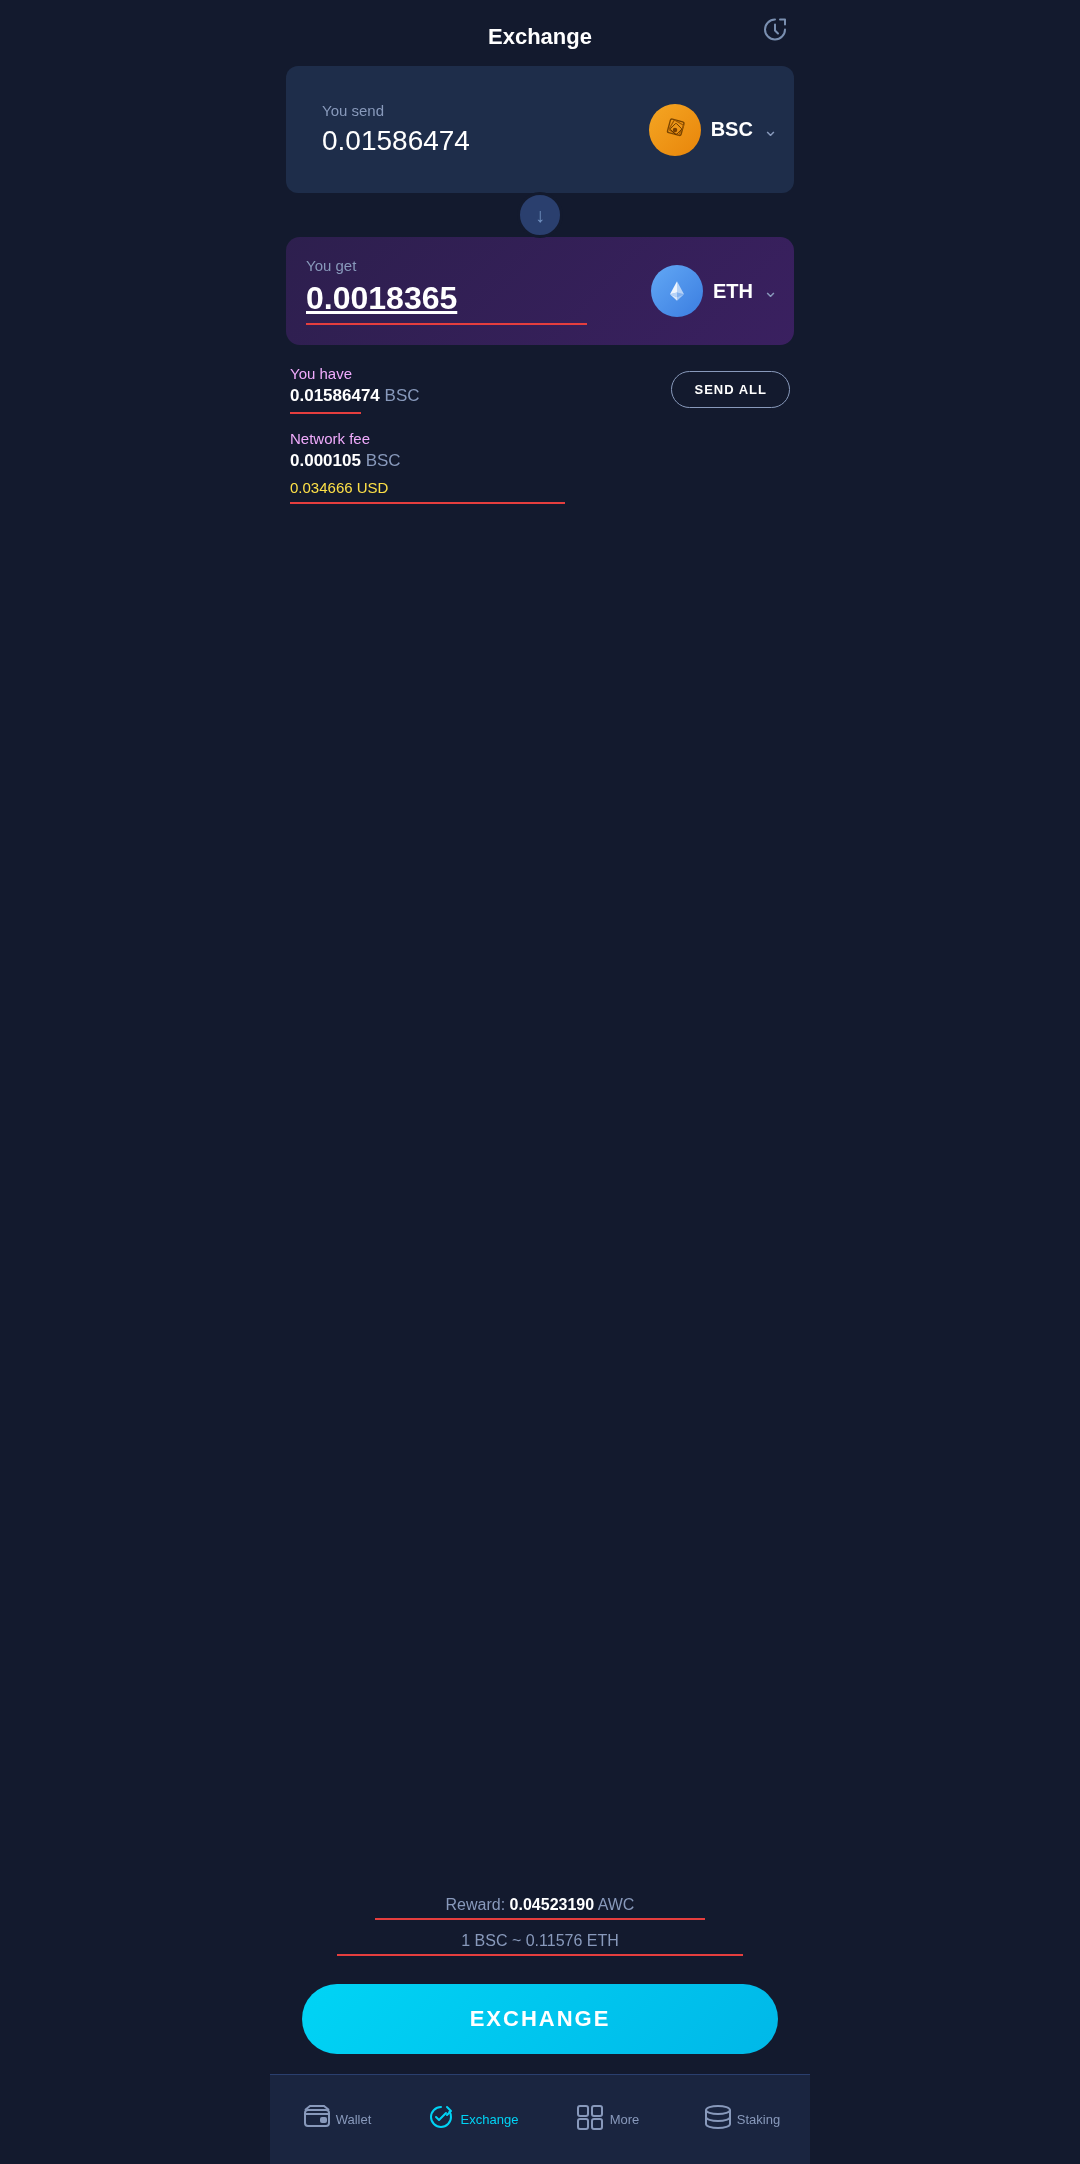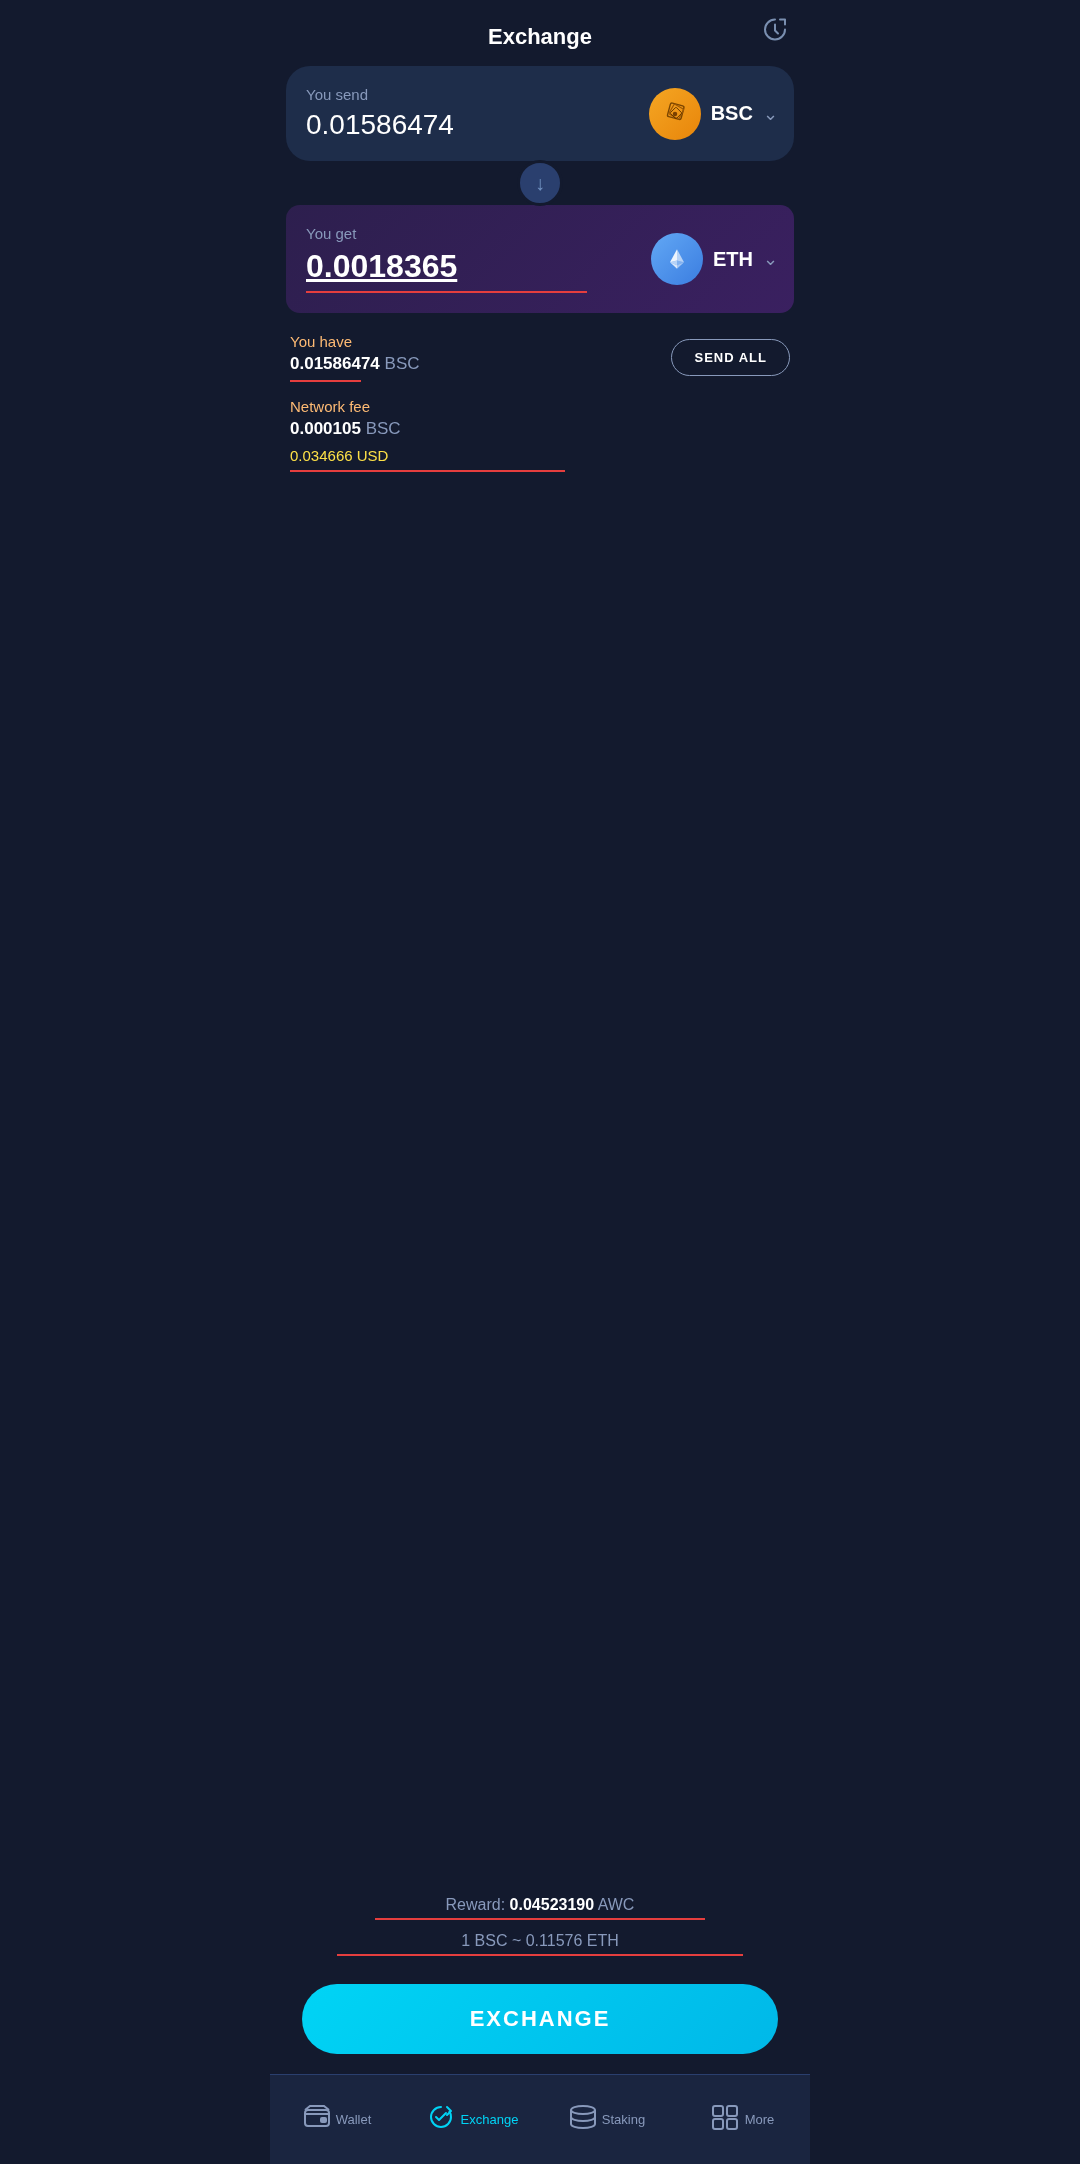--- a/index.html
+++ b/index.html
@@ -47,22 +47,22 @@
     .main-content {
       flex: 1;
       padding: 0 16px;
       display: flex;
       flex-direction: column;
     }
 
     
     .send-card {
       background: #1e2d4a;
-      border-radius: 24px;
-      padding: 20px;
+      border-radius: 12px;
+      padding: 36px;
       position: relative;
       margin-bottom: 0;
     }
 
     .card-label {
       color: #8899bb;
       font-size: 15px;
       margin-bottom: 6px;
     }
 
@@ -166,21 +166,21 @@
     
     .info-section {
       padding: 20px 4px;
     }
 
     .info-row {
       margin-bottom: 16px;
     }
 
     .info-label {
-      color: #fdba74;
+      color: #f0abfc;
       font-size: 15px;
       margin-bottom: 4px;
     }
 
     .info-value {
       font-size: 17px;
       font-weight: 700;
       color: #ffffff;
     }
 
@@ -463,34 +463,34 @@
         <path d="M14 4C8.5 4 4 8.5 4 14C4 19.5 8.5 24 14 24C19.5 24 24 19.5 24 14C24 12 23.5 10 22.5 8.5" stroke="#00d4f5" stroke-width="2" stroke-linecap="round"></path>
         <path d="M20 4l4 4-4 4" stroke="#00d4f5" stroke-width="2" stroke-linecap="round" stroke-linejoin="round"></path>
         <path d="M9 14l3 3 7-7" stroke="#00d4f5" stroke-width="2" stroke-linecap="round" stroke-linejoin="round"></path>
       </svg>
     </span>
     <span class="nav-label active">Exchange</span>
   </div>
 
   <div class="nav-item">
     <span class="nav-icon">
-      <svg width="26" height="28" viewBox="0 0 26 28" fill="none">
-        <ellipse cx="13" cy="7" rx="12" ry="4" stroke="#8899bb" stroke-width="2"></ellipse>
-        <path d="M1 7v7c0 2.2 5.4 4 12 4s12-1.8 12-4V7" stroke="#8899bb" stroke-width="2"></path>
-        <path d="M1 14v7c0 2.2 5.4 4 12 4s12-1.8 12-4v-7" stroke="#8899bb" stroke-width="2"></path>
-      </svg>
-    </span>
-    <span class="nav-label">Staking</span>
-  </div>
-
-  <div class="nav-item">
-    <span class="nav-icon">
       <svg width="28" height="26" viewBox="0 0 28 26" fill="none">
         <rect x="2" y="2" width="10" height="10" rx="2" stroke="#8899bb" stroke-width="2"></rect>
         <rect x="16" y="2" width="10" height="10" rx="2" stroke="#8899bb" stroke-width="2"></rect>
         <rect x="2" y="15" width="10" height="10" rx="2" stroke="#8899bb" stroke-width="2"></rect>
         <rect x="16" y="15" width="10" height="10" rx="2" stroke="#8899bb" stroke-width="2"></rect>
       </svg>
     </span>
     <span class="nav-label">More</span>
   </div>
 
+  <div class="nav-item">
+    <span class="nav-icon">
+      <svg width="26" height="28" viewBox="0 0 26 28" fill="none">
+        <ellipse cx="13" cy="7" rx="12" ry="4" stroke="#8899bb" stroke-width="2"></ellipse>
+        <path d="M1 7v7c0 2.2 5.4 4 12 4s12-1.8 12-4V7" stroke="#8899bb" stroke-width="2"></path>
+        <path d="M1 14v7c0 2.2 5.4 4 12 4s12-1.8 12-4v-7" stroke="#8899bb" stroke-width="2"></path>
+      </svg>
+    </span>
+    <span class="nav-label">Staking</span>
+  </div>
+
 </nav>
 
 </body></html>

